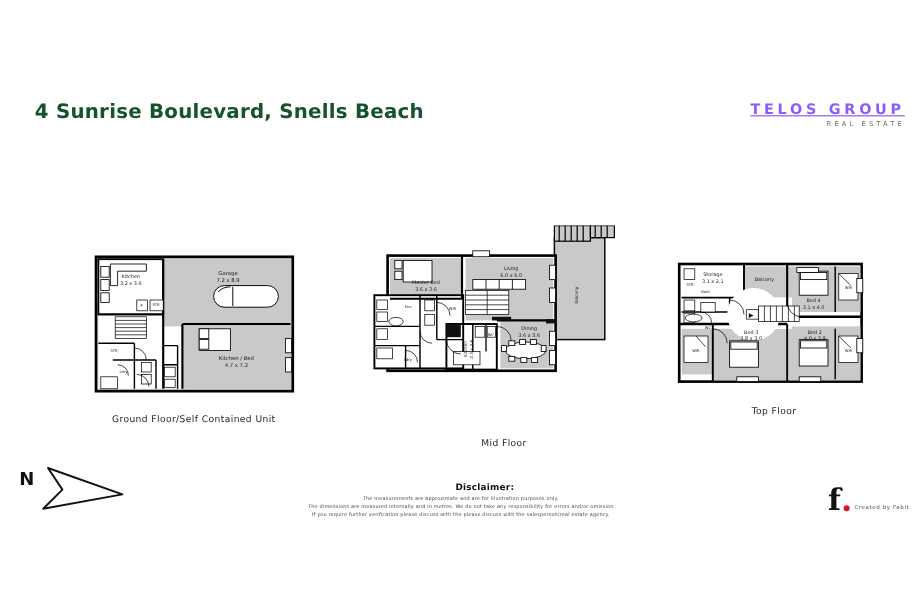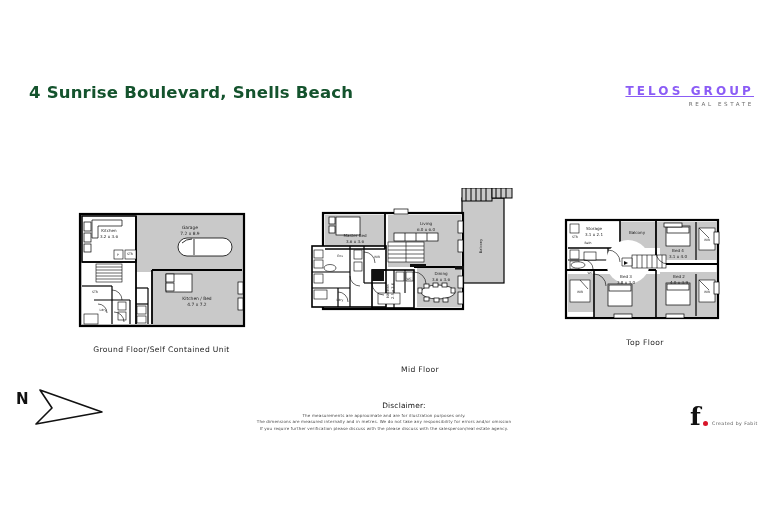--- a/index.html
+++ b/index.html
@@ -53,21 +53,21 @@
   .compass{position:absolute;left:14px;top:386px;width:95px;height:42px;}
   .compass .n{
     position:absolute;left:2px;top:4px;
     font-size:15px;font-weight:bold;color:#111;
   }
 
   
   .disclaimer{
     position:absolute;left:0;right:0;top:401px;text-align:center;
   }
-  .disc-title{font-size:7.4px;font-weight:normal;color:#111;letter-spacing:.2px;padding-left:40px;}
+  .disc-title{font-size:7.4px;font-weight:bold;color:#111;letter-spacing:.2px;padding-left:40px;}
   .disc-line{
     font-size:4.1px;color:#4a4a4a;line-height:6.4px;
     letter-spacing:.15px;white-space:nowrap;
   }
   .disc-lines{margin-top:3px;}
 
   
   .credit{position:absolute;left:690px;top:404px;width:70px;height:34px;}
   .credit-f{
     position:absolute;left:0;top:0;

